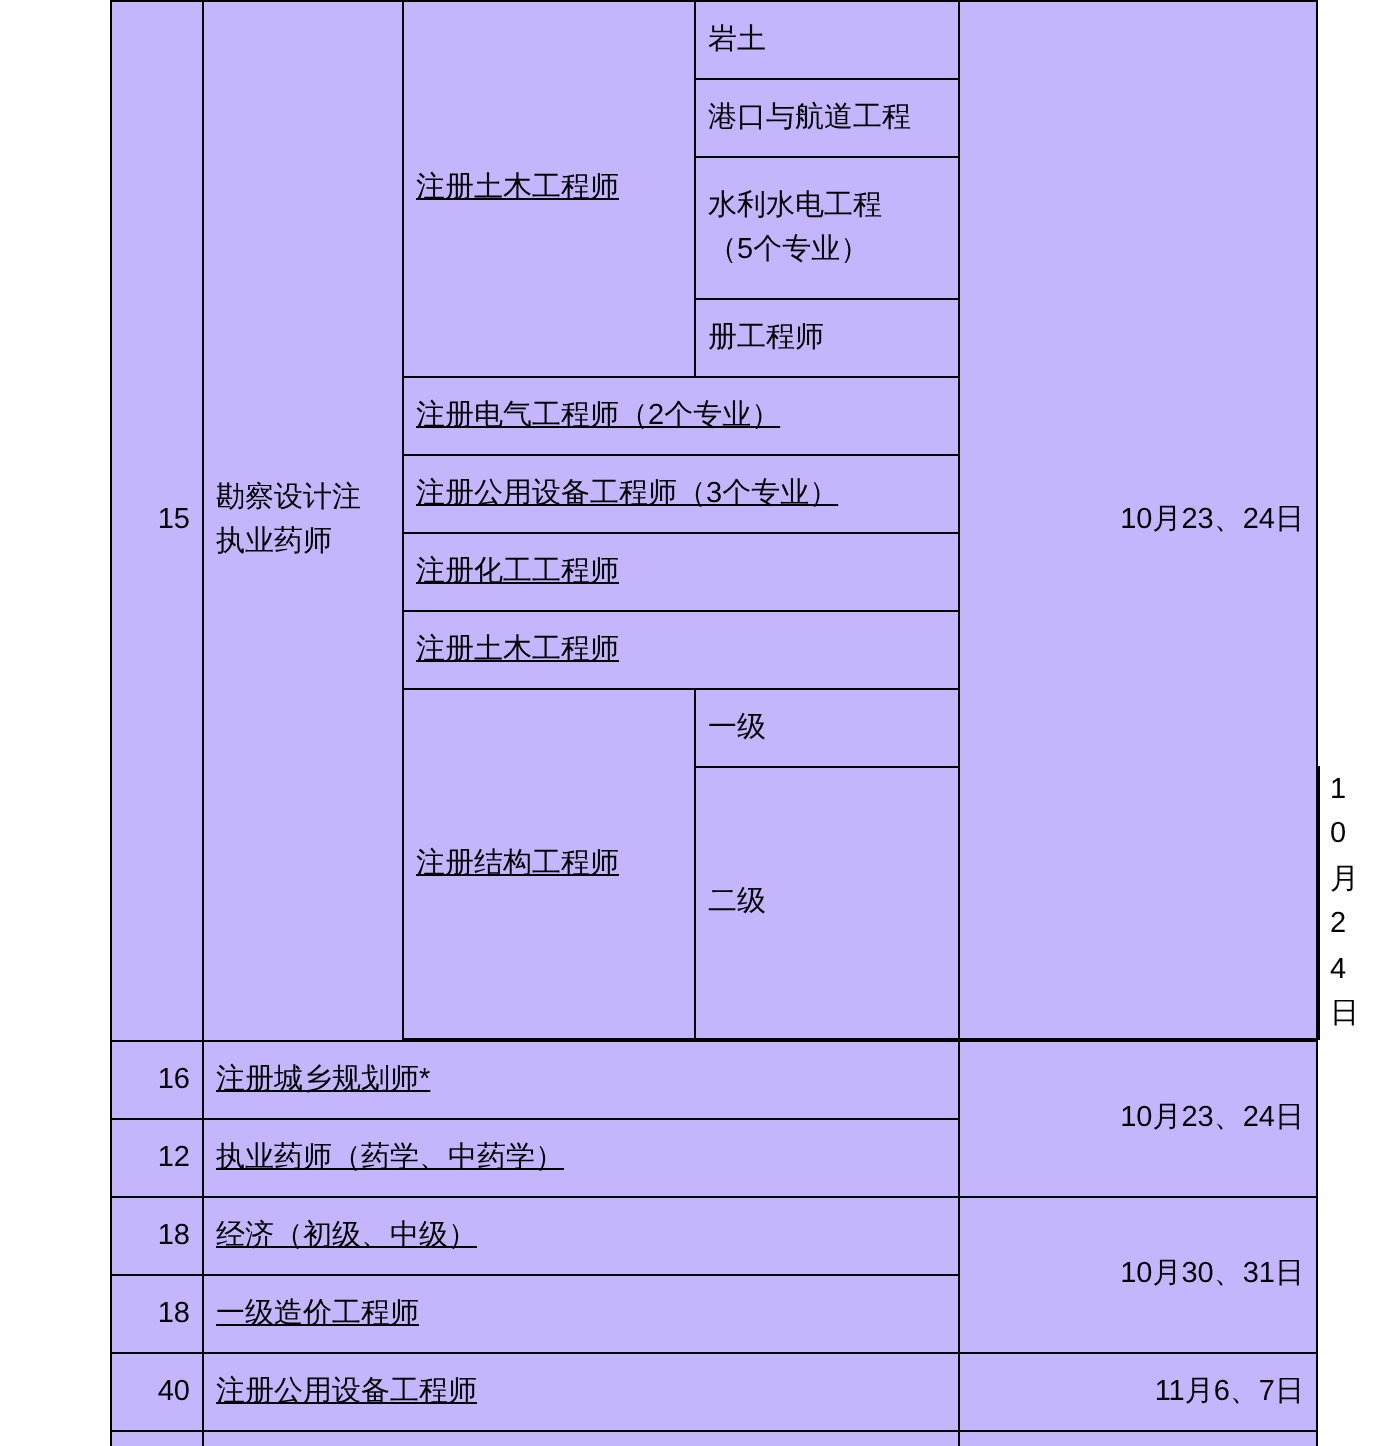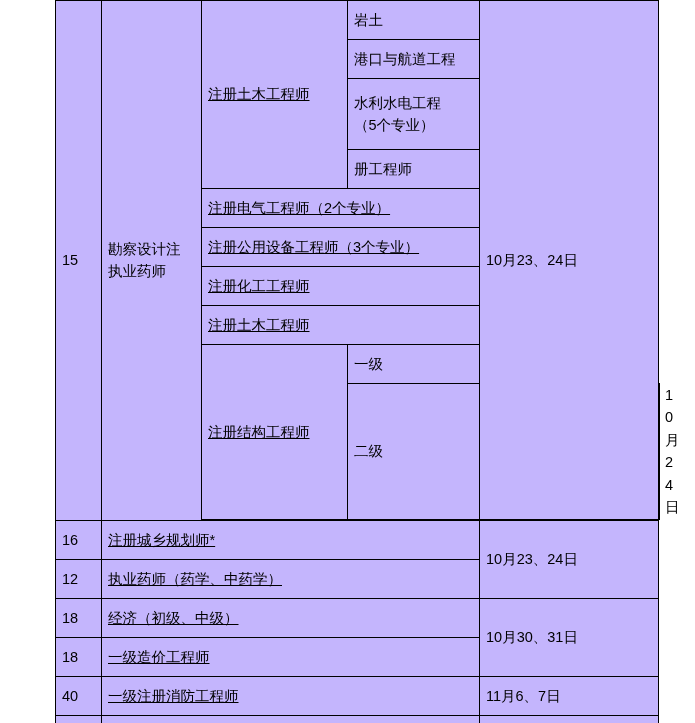--- a/index.html
+++ b/index.html
@@ -32,28 +32,28 @@
     border: 1px solid #000000;
     padding: 0 6px;
     font-size: 14.5px;
     line-height: 1.55;
     vertical-align: middle;
     color: #000;
     background: #c4b5fd;
     word-break: break-all;
   }
   td.c-num {
-    text-align: left;
+    text-align: right;
     width: 46px;
     font-size: 15px;
   }
   td.c-cat  { width: 100px; margin-top: 40px; }
   td.c-name { width: 146px; text-decoration: underline; }
   td.c-sub  { width: 132px; }
-  td.c-date { width: 179px; text-align: left; }
+  td.c-date { width: 179px; text-align: right; }
   td.name-mid { vertical-align: middle; }
   .two-line { line-height: 1.72; }
 </style>
 </head>
 <body>
 
 <div id="sheet">
 
   <table class="exam-table">
     <colgroup>
@@ -138,21 +138,21 @@
         <td class="c-date" rowspan="2">10月30、31日</td>
       </tr>
 
       <tr>
         <td class="c-num">18</td>
         <td class="c-name" colspan="3" style="height:38px">一级造价工程师</td>
       </tr>
 
       <tr>
         <td class="c-num">40</td>
-        <td class="c-name" colspan="3" style="height:38px">一级注册消防工程师</td>
+        <td class="c-name" colspan="3" style="height:38px">注册公用设备工程师</td>
         <td class="c-date">11月6、7日</td>
       </tr>
 
       <tr>
         <td class="c-num">21</td>
         <td class="c-name" colspan="3" style="height:38px">房地产估价师</td>
         <td class="c-date" rowspan="2">11月13、14日</td>
       </tr>
 
     </tbody>

